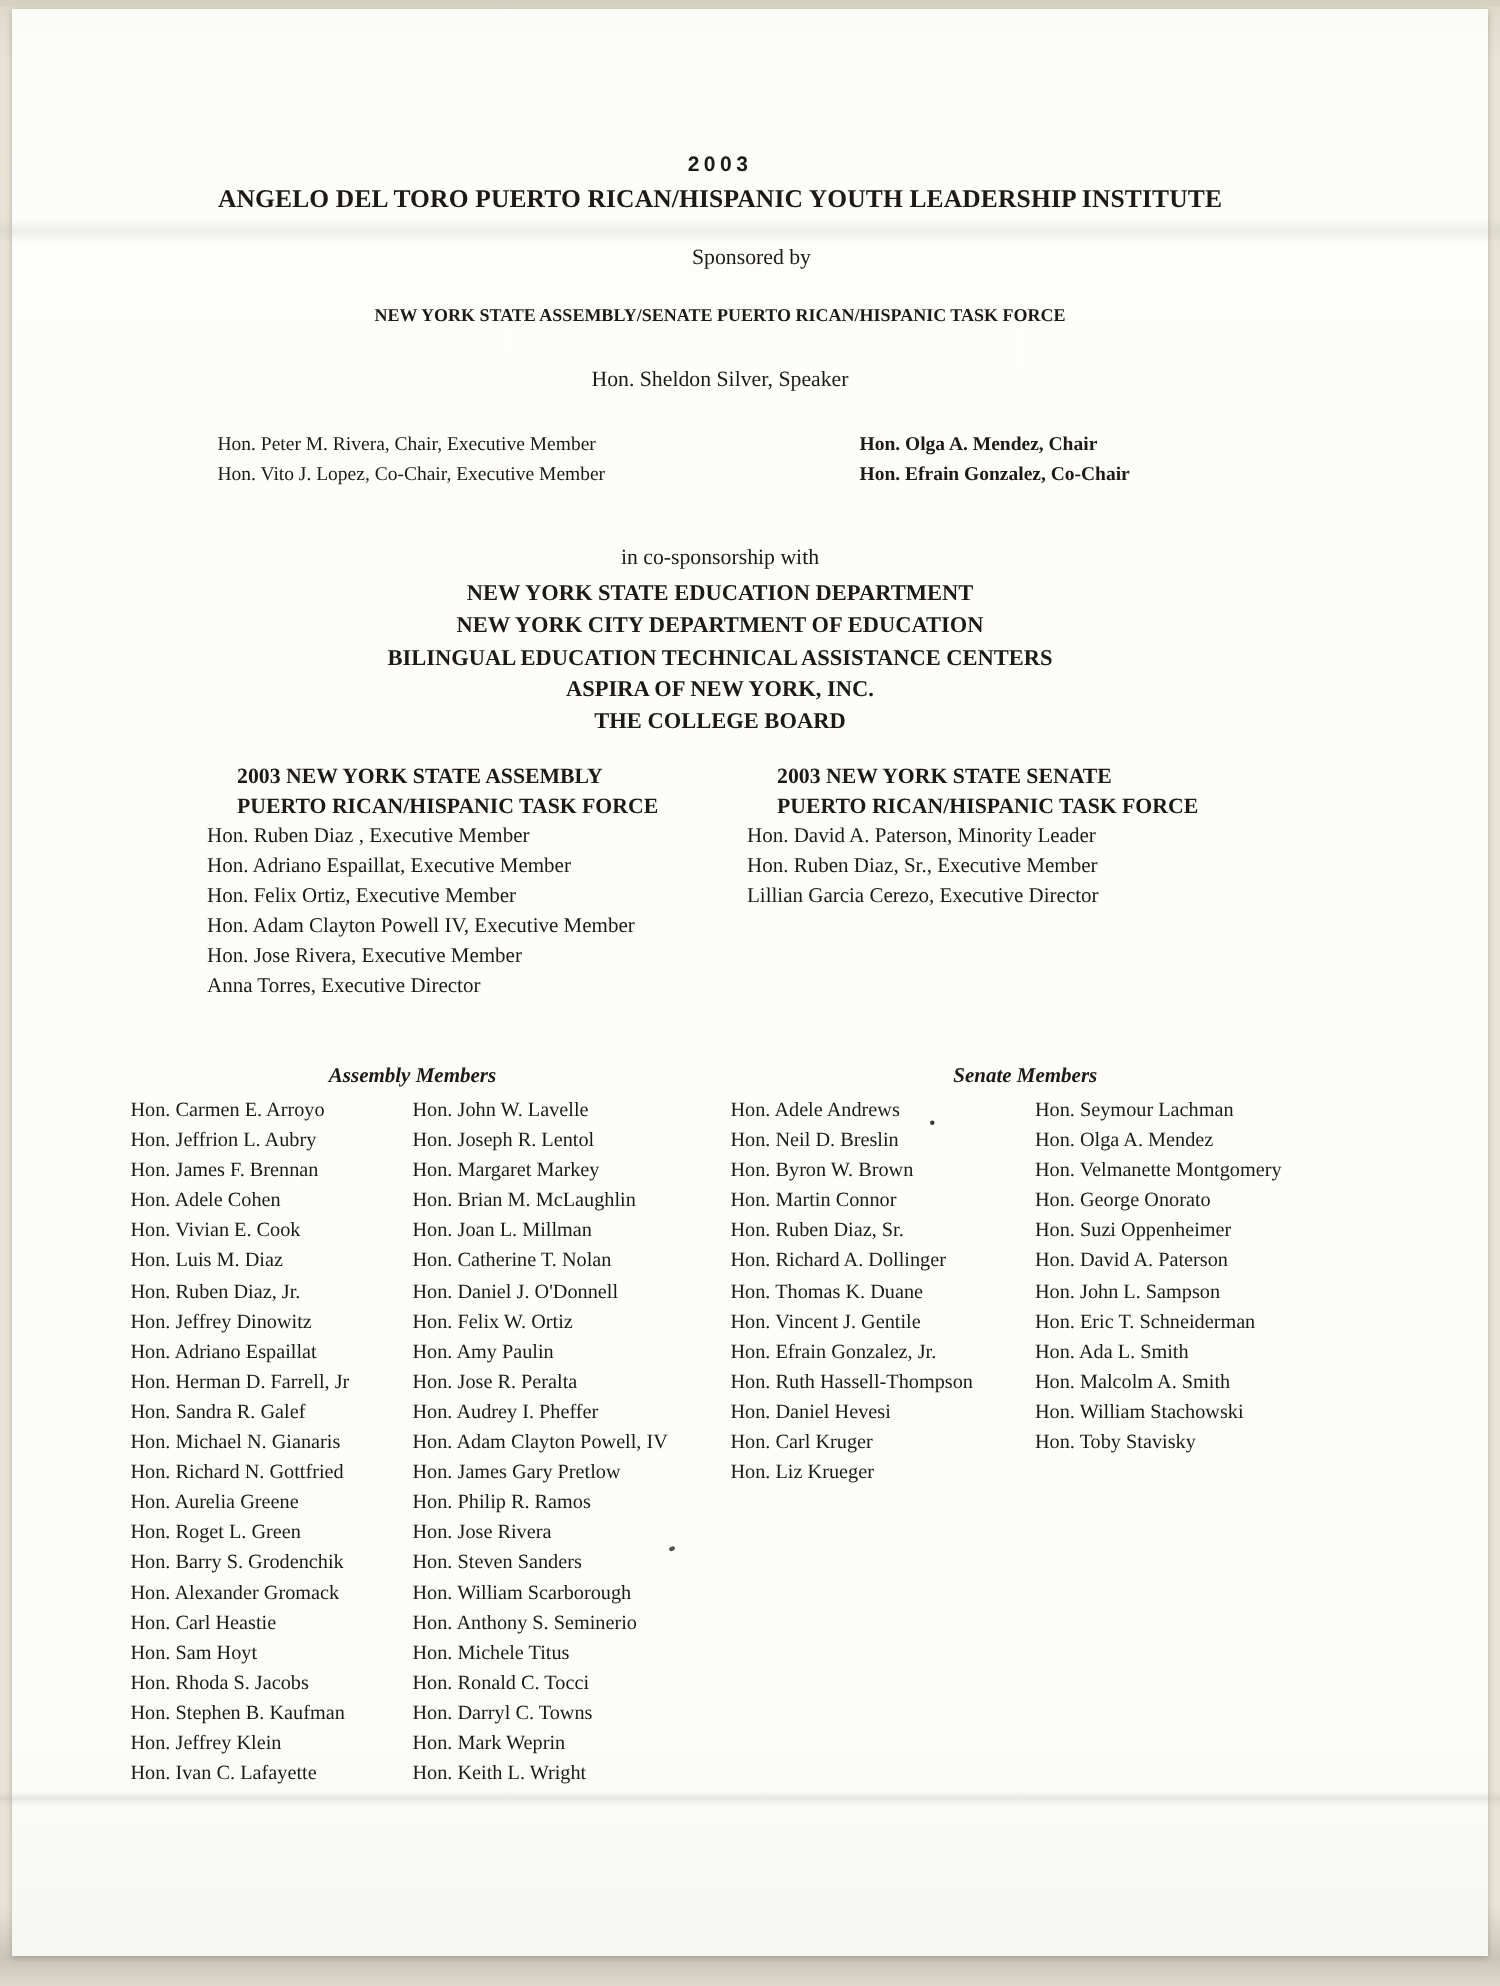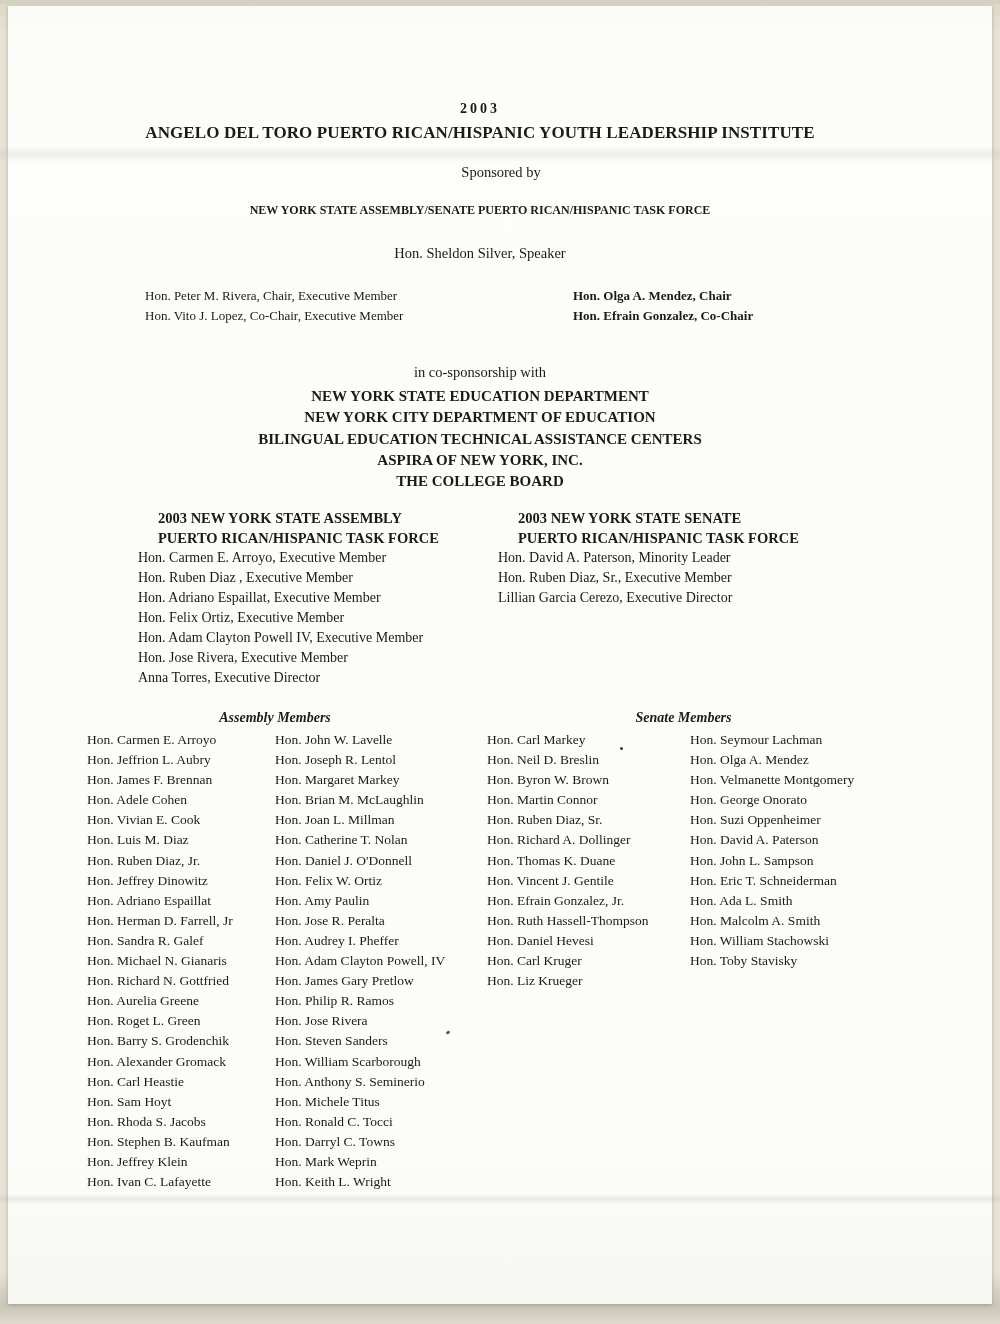--- a/index.html
+++ b/index.html
@@ -25,21 +25,21 @@
   .band-1 { top: 146px; height: 16px;
     background: linear-gradient(to bottom, rgba(176,184,180,0) 0%, rgba(176,184,180,0.22) 50%, rgba(176,184,180,0) 100%); }
   .band-2 { top: 1194px; height: 10px;
     background: linear-gradient(to bottom, rgba(150,155,150,0) 0%, rgba(150,155,150,0.18) 50%, rgba(150,155,150,0) 100%); }
 
   .center-block {
     position: absolute; left: 0; width: 960px; text-align: center; white-space: nowrap;
   }
   .year-line {
     top: 101px;
-    font-family: Liberation Serif, serif;
+    font-family: Liberation Sans, sans-serif;
     font-size: 14px; font-weight: bold; letter-spacing: 3px;
   }
   .title-line  { top: 123px; font-size: 17px; font-weight: bold; letter-spacing: 0.1px; }
   .sponsored-line { top: 164px; font-size: 14.5px; padding-left: 21px; }
   .sponsor-name-line { top: 203px; font-size: 12px; font-weight: bold; }
   .speaker-line { top: 245px; font-size: 14.5px; }
   .cosponsor-label-line { top: 364px; font-size: 14.5px; }
 
   .cosponsor-list { top: 386px; font-size: 15px; font-weight: bold; line-height: 21.3px; }
 
@@ -107,21 +107,20 @@
     <div>ASPIRA OF NEW YORK, INC.</div>
     <div>THE COLLEGE BOARD</div>
   </div>
 
 <div class="taskforce tf-assembly">
   <div class="tf-heading">
     <div>2003 NEW YORK STATE ASSEMBLY</div>
     <div>PUERTO RICAN/HISPANIC TASK FORCE</div>
   </div>
   <div class="tf-members">
-      <div>Hon. Carmen E. Arroyo, Executive Member</div>
       <div>Hon. Ruben Diaz , Executive Member</div>
       <div>Hon. Adriano Espaillat, Executive Member</div>
       <div>Hon. Felix Ortiz, Executive Member</div>
       <div>Hon. Adam Clayton Powell IV, Executive Member</div>
       <div>Hon. Jose Rivera, Executive Member</div>
       <div>Anna Torres, Executive Director</div>
     </div>
 </div>
 
 <div class="taskforce tf-senate">
@@ -183,21 +182,21 @@
     <div>Hon. Steven Sanders</div>
     <div>Hon. William Scarborough</div>
     <div>Hon. Anthony S. Seminerio</div>
     <div>Hon. Michele Titus</div>
     <div>Hon. Ronald C. Tocci</div>
     <div>Hon. Darryl C. Towns</div>
     <div>Hon. Mark Weprin</div>
     <div>Hon. Keith L. Wright</div>
   </div>
 <div class="member-col mcol-3">
-    <div>Hon. Carl Markey</div>
+    <div>Hon. Adele Andrews</div>
     <div>Hon. Neil D. Breslin</div>
     <div>Hon. Byron W. Brown</div>
     <div>Hon. Martin Connor</div>
     <div>Hon. Ruben Diaz, Sr.</div>
     <div>Hon. Richard A. Dollinger</div>
     <div>Hon. Thomas K. Duane</div>
     <div>Hon. Vincent J. Gentile</div>
     <div>Hon. Efrain Gonzalez, Jr.</div>
     <div>Hon. Ruth Hassell-Thompson</div>
     <div>Hon. Daniel Hevesi</div>

